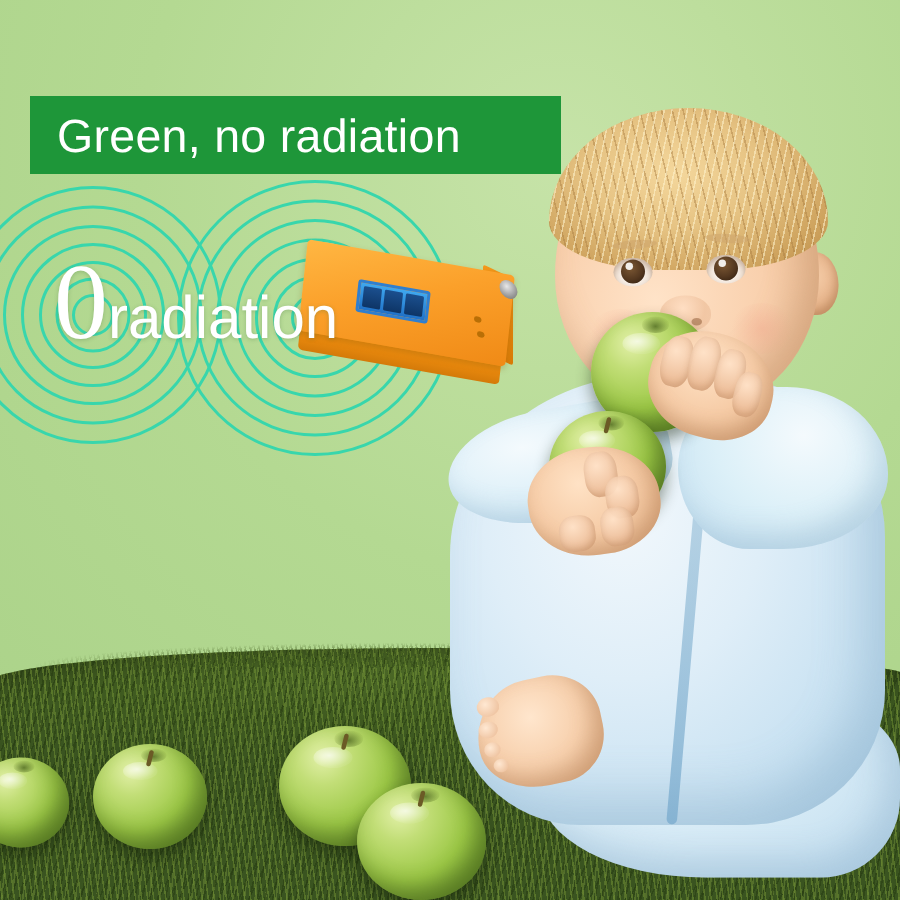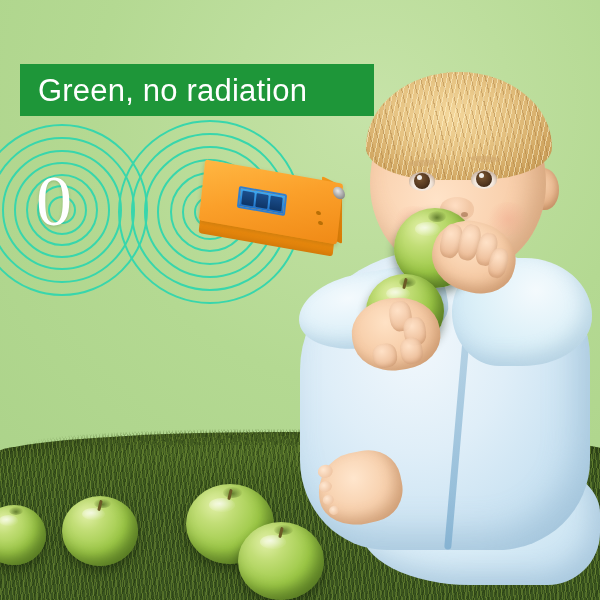--- a/index.html
+++ b/index.html
@@ -515,19 +515,20 @@
       <div class="lcd-cell"></div>
       <div class="lcd-cell"></div>
     </div>
     <div class="device-port"></div>
     <div class="device-led" style="left:120px; top:48px;"></div>
     <div class="device-led" style="left:122px; top:58px;"></div>
   </div>
 
   <div class="zero-caption">
     <span class="zero">0</span>
+    <span class="word">radiation</span>
   </div>
 
   <div class="headline-banner">
     <span class="headline-text">Green, no radiation</span>
   </div>
 
 </div>
 
 </body></html>

